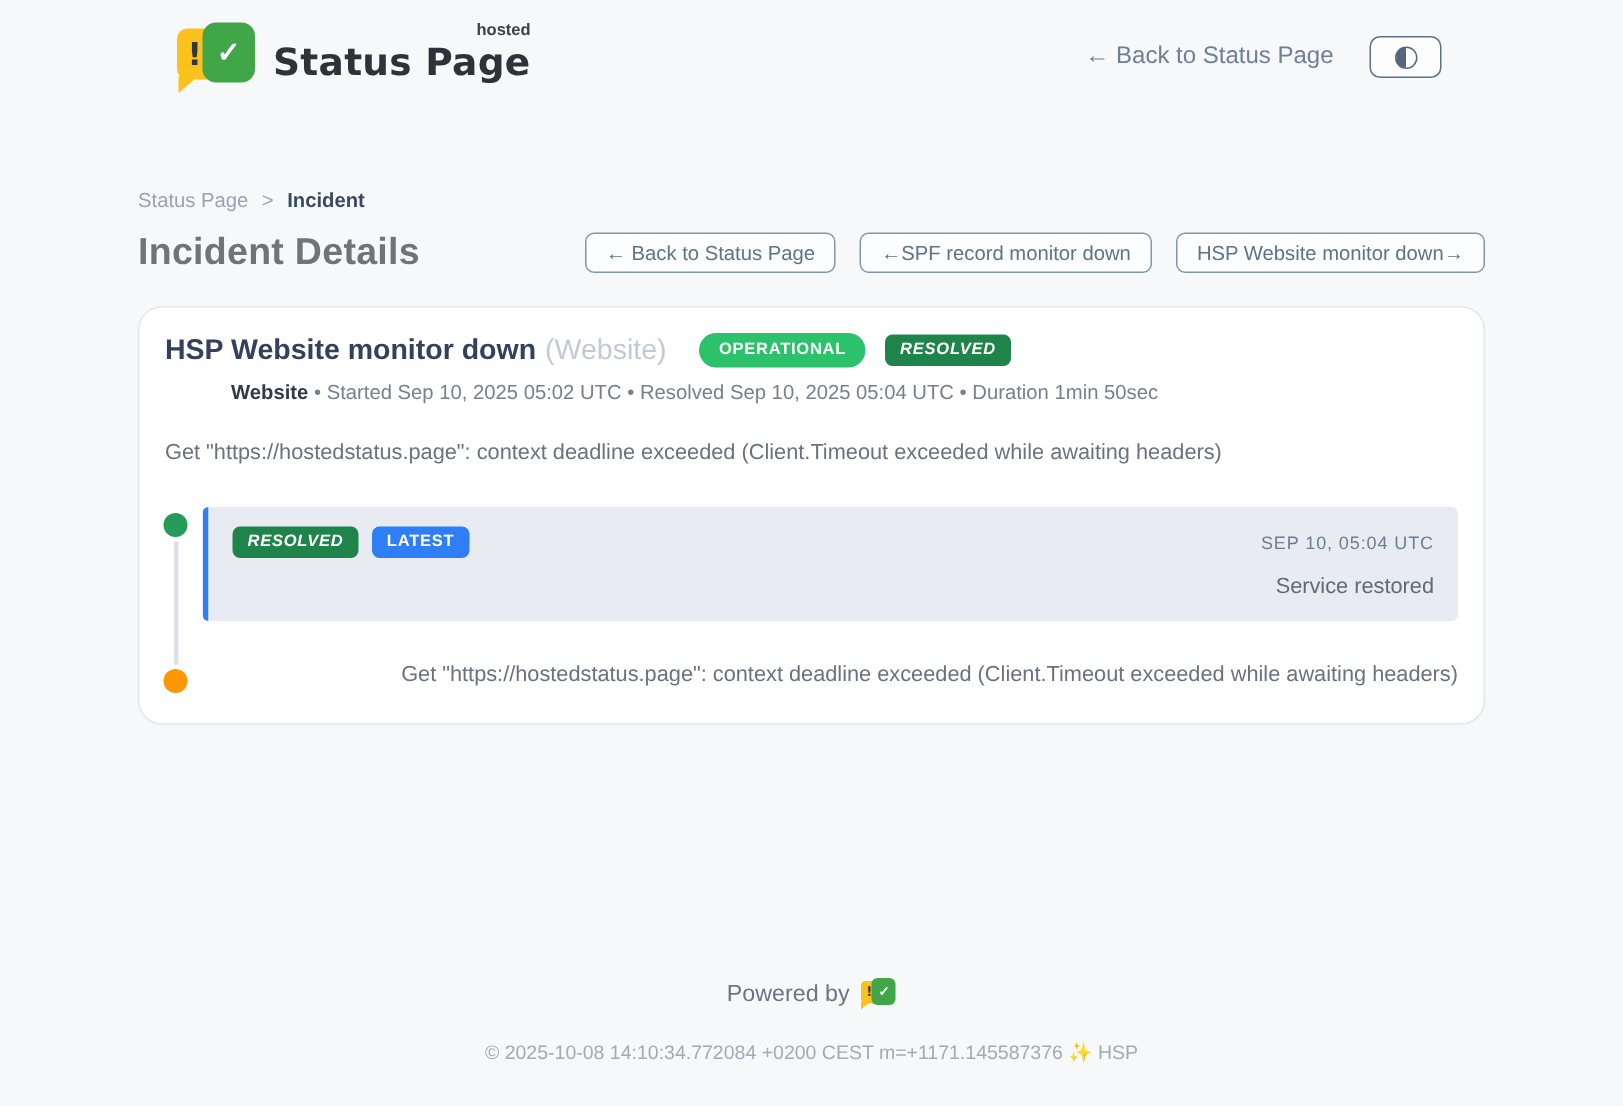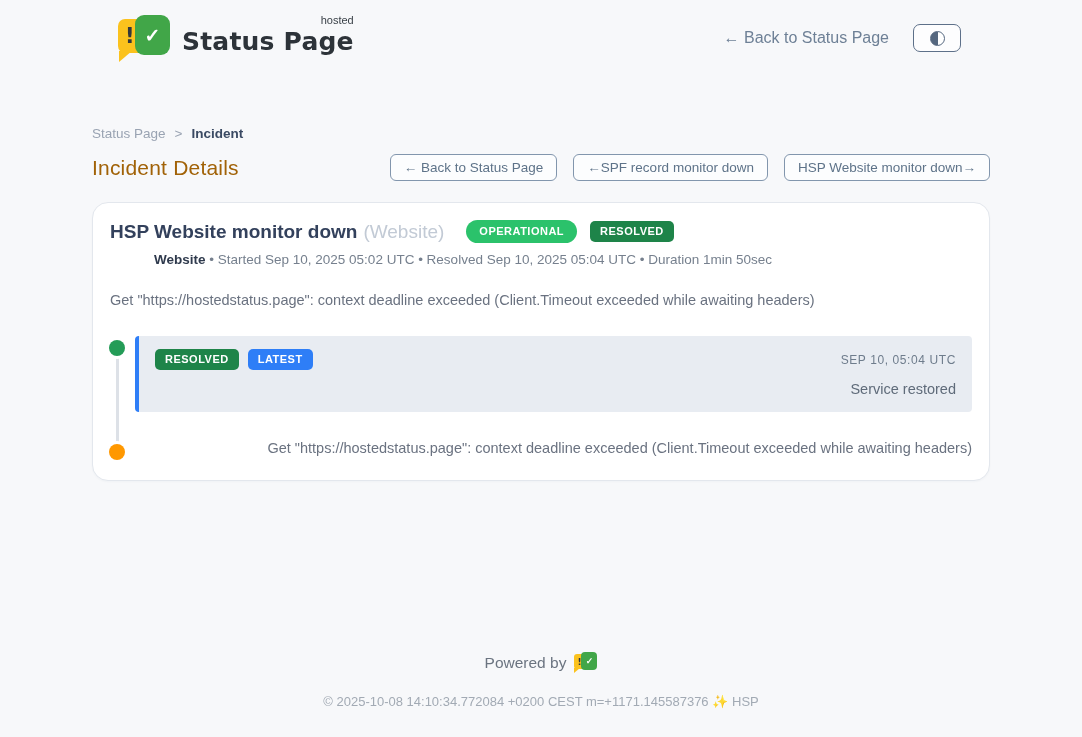--- a/index.html
+++ b/index.html
@@ -45,21 +45,21 @@
     display: flex; align-items: center; justify-content: center;
     color: #fff; font-weight: 800; font-size: 19px;
   }
   .logo-text { position: relative; padding-top: 6px; }
   .brand {
     font-family: "DejaVu Sans", sans-serif;
     font-weight: 800; font-size: 25px; color: #2d3339; letter-spacing: 0.2px;
   }
   .hosted {
     position: absolute; top: -7px; right: 0;
-    font-size: 11px; font-weight: 400; color: #3a4148; padding-left: 24px;
+    font-size: 11px; font-weight: 700; color: #3a4148; padding-left: 24px;
   }
 
   .header-right { display: flex; align-items: center; gap: 24px; }
   .back-link {
     color: #6e8096; font-size: 16px; text-decoration: none; cursor: pointer;
   }
   .theme-toggle {
     width: 48px; height: 28px;
     border: 1px solid #5d7089; border-radius: 7px;
     background: #fdfdfe; cursor: pointer;
@@ -76,21 +76,21 @@
   .main { width: 898px; margin: 0 auto; padding-top: 50px; }
 
   .breadcrumb { font-size: 13.5px; color: #99a3b2; display: flex; gap: 9px; align-items: center; }
   .breadcrumb .bc-root { cursor: pointer; }
   .breadcrumb .bc-current { color: #3a4a63; font-weight: 700; }
 
   .title-row {
     margin-top: 13px;
     display: flex; align-items: center; justify-content: space-between;
   }
-  .page-title { font-size: 21px; font-weight: 400; color: #a16207; letter-spacing: 0.2px; }
+  .page-title { font-size: 25px; font-weight: 700; color: #737373; letter-spacing: 0.2px; }
 
   .nav-buttons { display: flex; gap: 16px; }
   .nav-btn {
     height: 27px; padding: 0 13px;
     border: 1px solid #8296ad; border-radius: 6px;
     background: #fcfdfe; color: #5e7389;
     font-size: 13.5px; font-family: "Liberation Sans", sans-serif;
     cursor: pointer; white-space: nowrap;
   }
 
@@ -107,21 +107,21 @@
   .incident-title { font-size: 19px; font-weight: 700; color: #33415c; }
   .incident-scope { font-size: 19px; font-weight: 400; color: #c2cad5; margin-left: 6px; }
 
   .badge {
     display: inline-block;
     font-size: 11px; font-weight: 700; letter-spacing: 0.5px;
     color: #ffffff; padding: 5px 10px; border-radius: 5px;
     line-height: 1; white-space: nowrap;
   }
   .badge.pill { border-radius: 999px; padding: 6px 13px; background: var(--green_bright); }
-  .badge.solid-green { background: var(--green_dark); }
+  .badge.solid-green { background: var(--green_dark); font-style: italic; }
   .badge.blue { background: var(--accent_blue); }
   .badge.orange { background: var(--orange); }
   .card-title-row .badge.pill { margin-left: 22px; }
   .card-title-row .badge.solid-green { margin-left: 13px; }
 
   .meta { margin-top: 9px; font-size: 13.5px; color: #76808e; margin-left: 44px; }
   .meta b { color: #2f3a4d; }
 
   .description { margin-top: 25px; font-size: 14.5px; color: #6a7280; }
 

